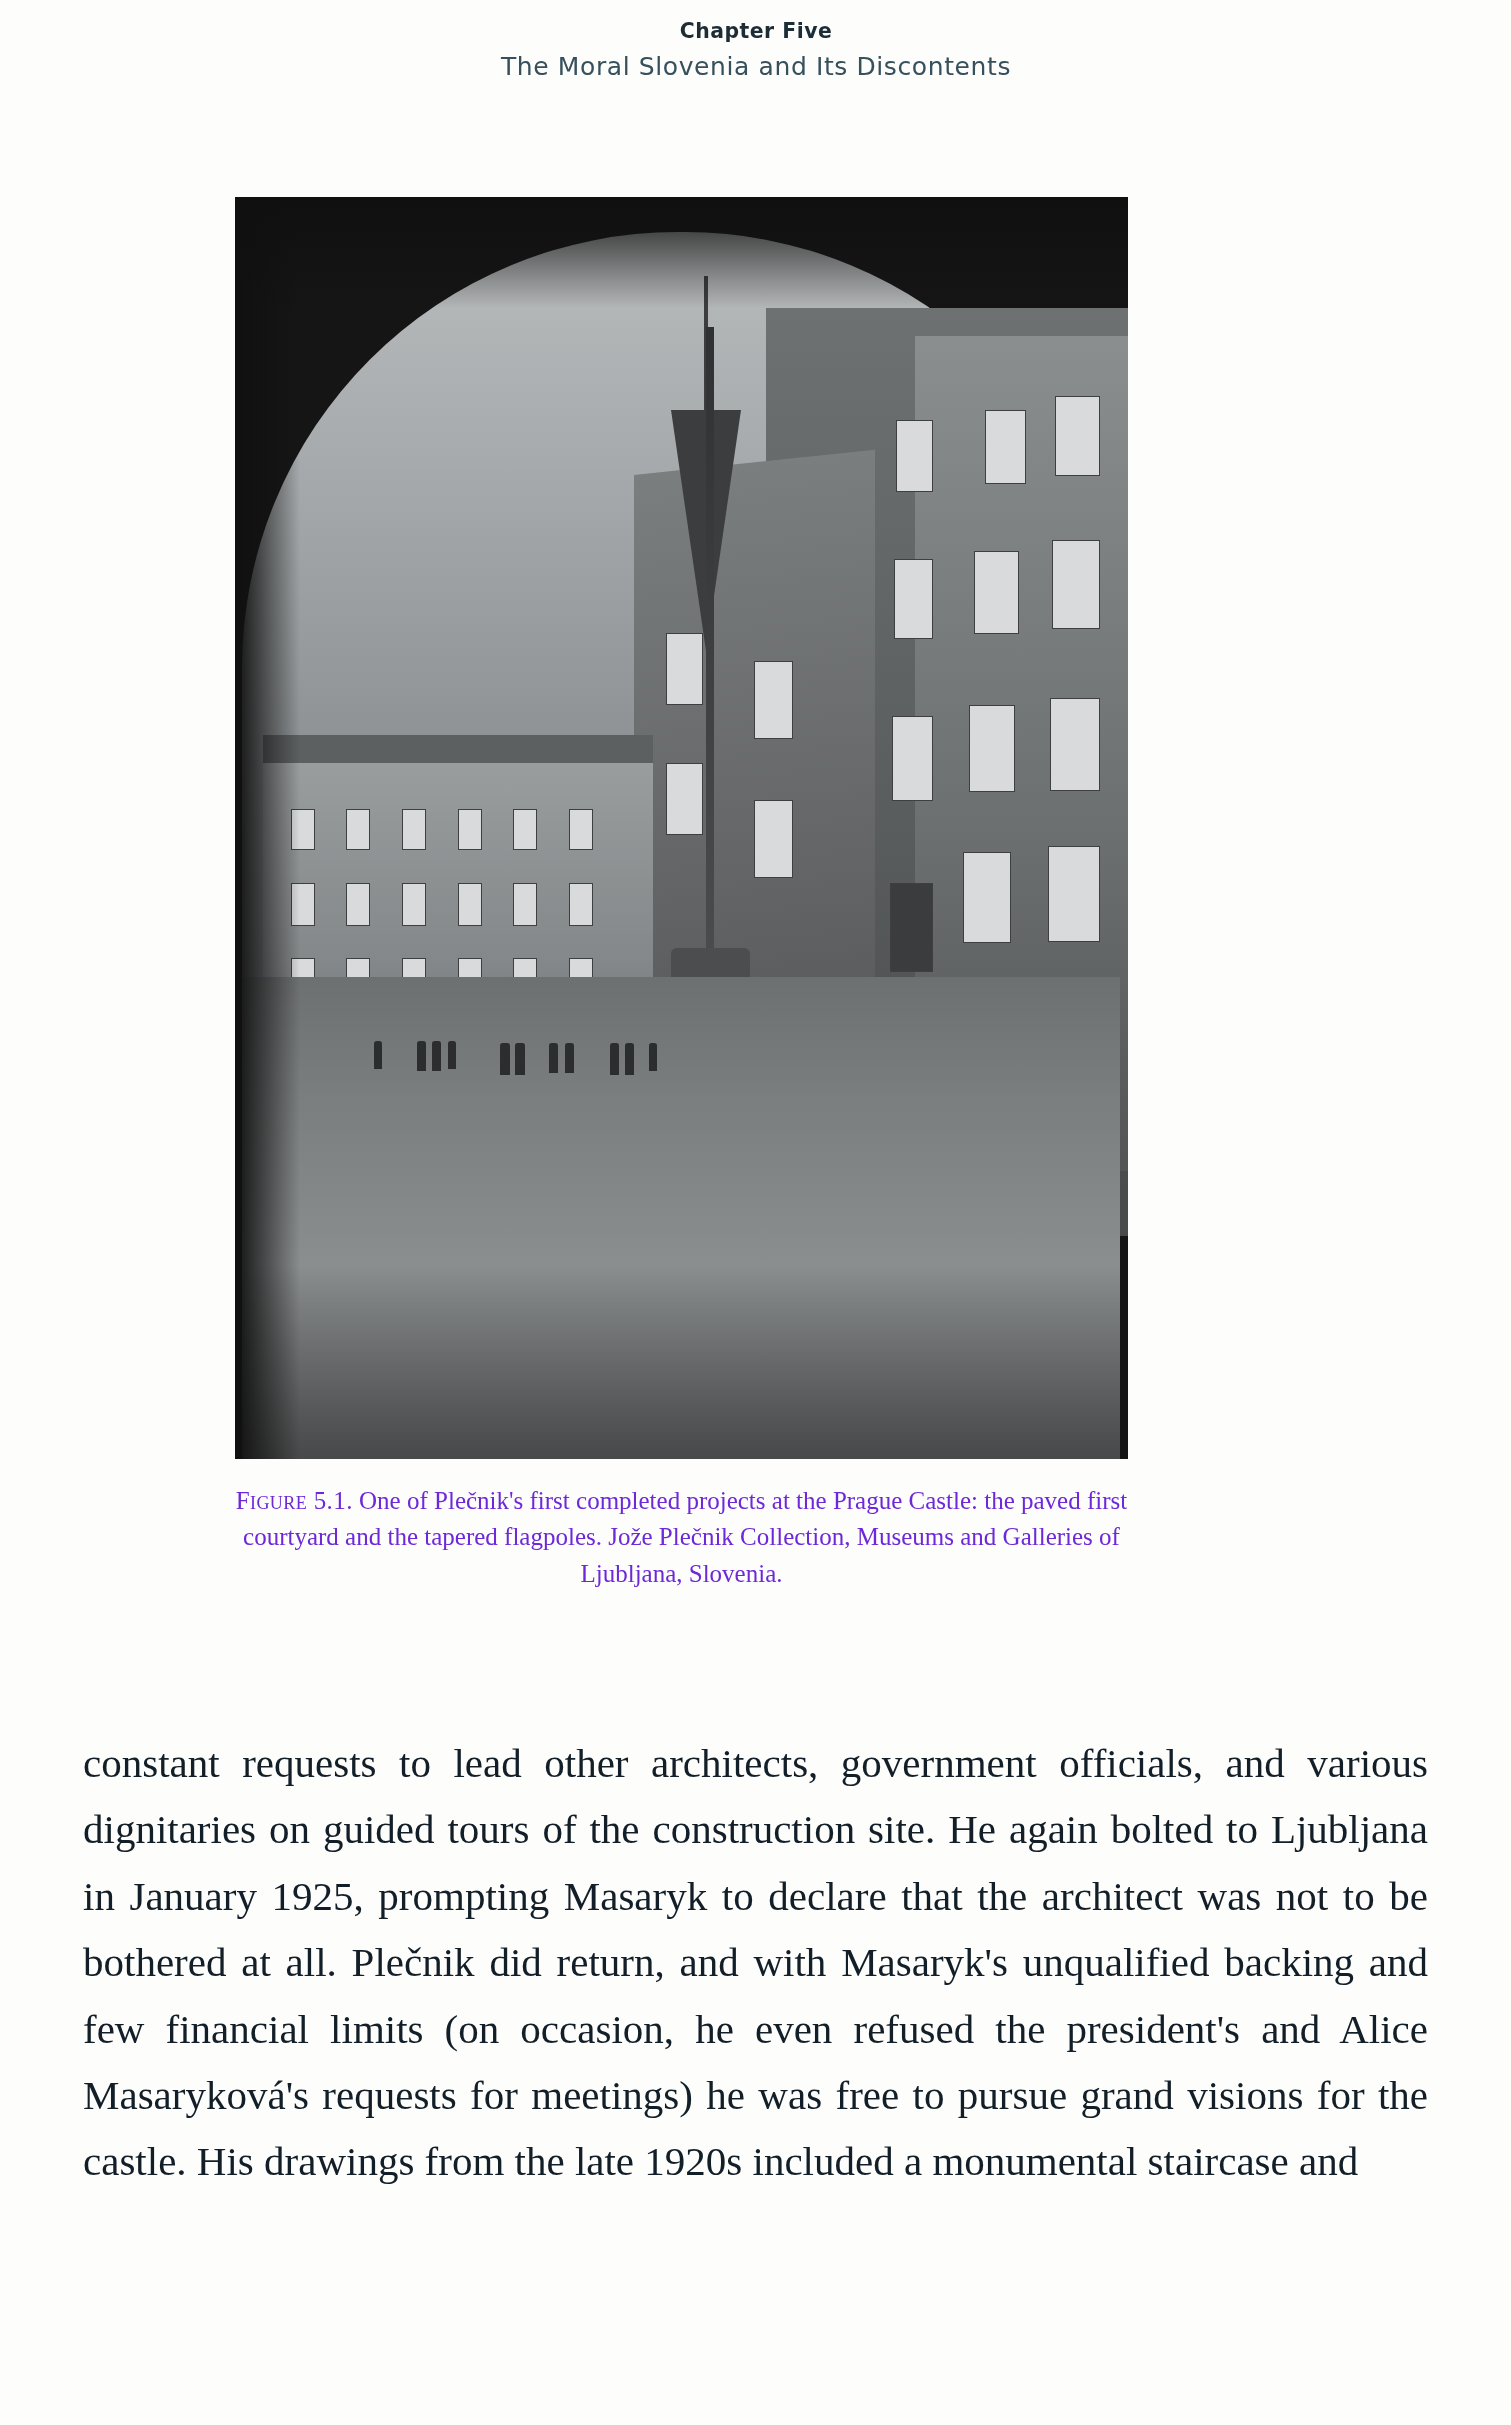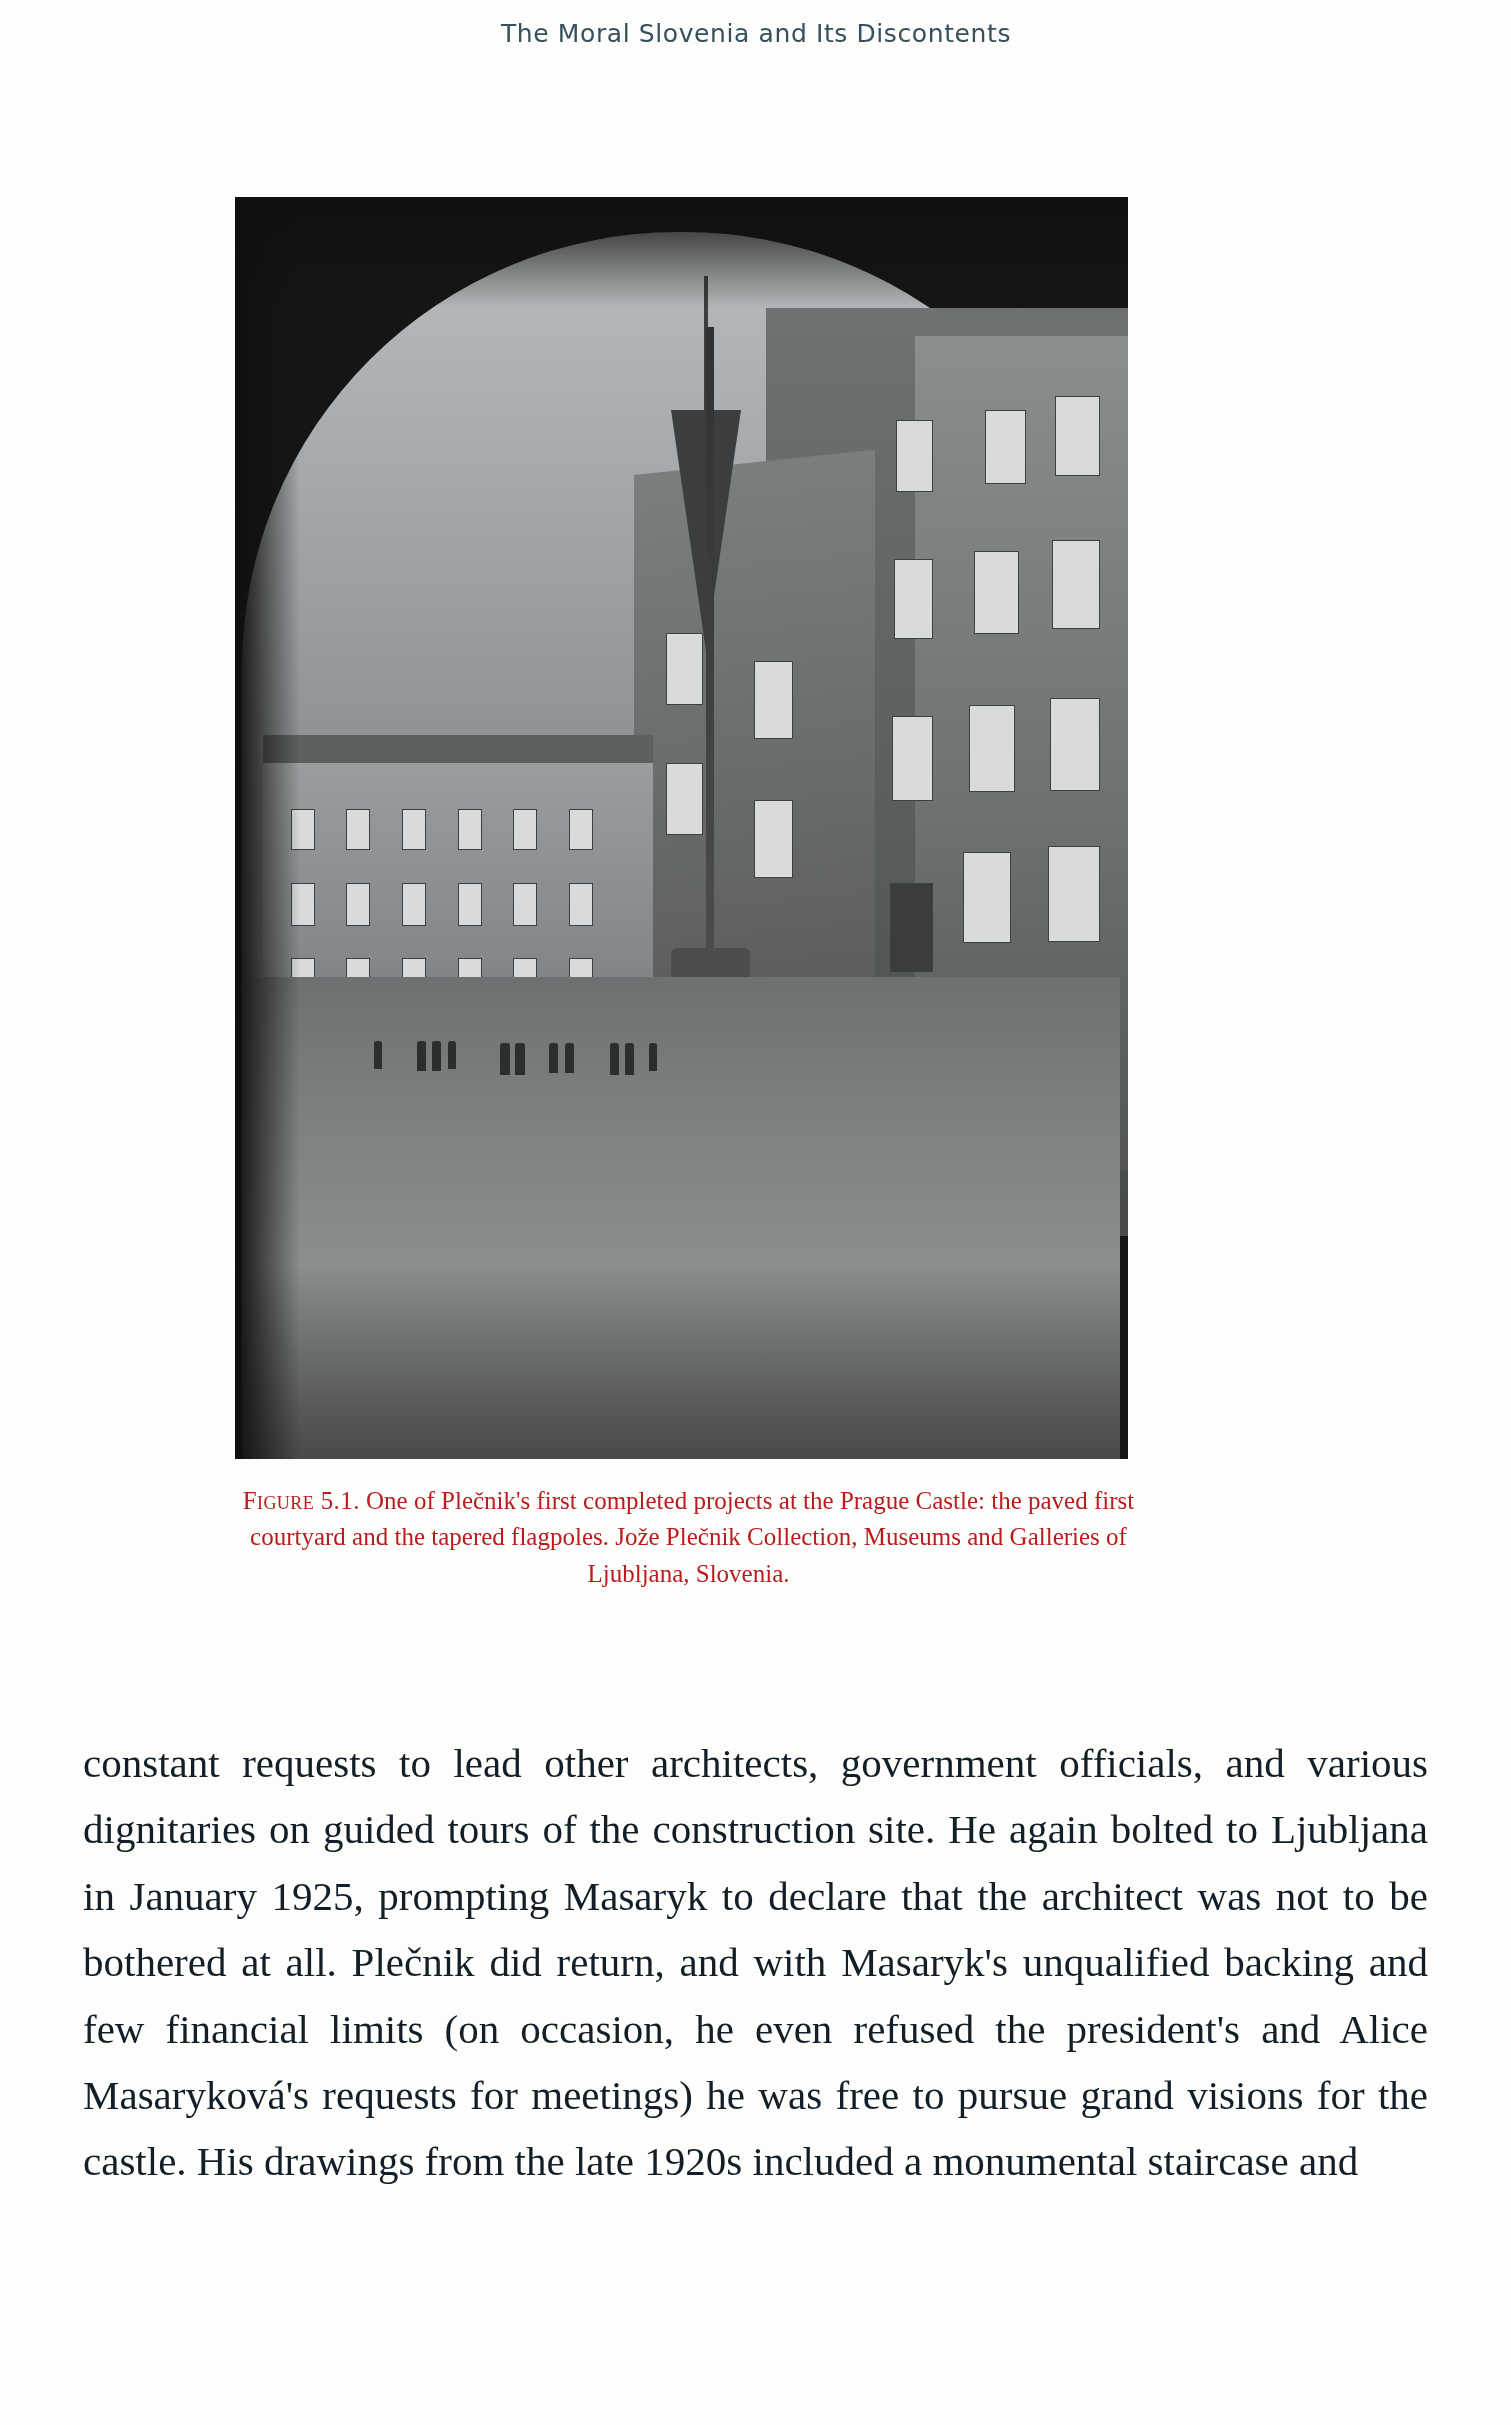--- a/index.html
+++ b/index.html
@@ -210,22 +210,21 @@
     border-radius: 2.8px 2.8px 0 0;
   }
 
   .figure-caption {
     width: 893px;
     margin-top: 24px;
     text-align: center;
     font-family: "Liberation Serif", serif;
     font-size: 25px;
     line-height: 1.45;
-    color: #b91c1c;
-    margin-left: 7px;
+    color: #6d28d9;
   }
   .figure-caption .smallcaps {
     font-variant: small-caps;
     letter-spacing: 0.4px;
   }
 
   
   .body-text {
     position: absolute;
     left: 83px;
@@ -254,20 +253,21 @@
     font-size: 19.5px;
     color: #1d2d36;
   }
 </style>
 </head>
 <body>
 
 <div class="page">
 
   <div class="running-head">
+    <div class="chapter-label">Chapter Five</div>
     <div class="chapter-title">The Moral Slovenia and Its Discontents</div>
   </div>
 
   <div class="figure">
 
     <div class="figure-image">
       <div class="arch-dark"></div>
       <div class="arch-opening"></div>
 
       <div class="bld-right"></div>

